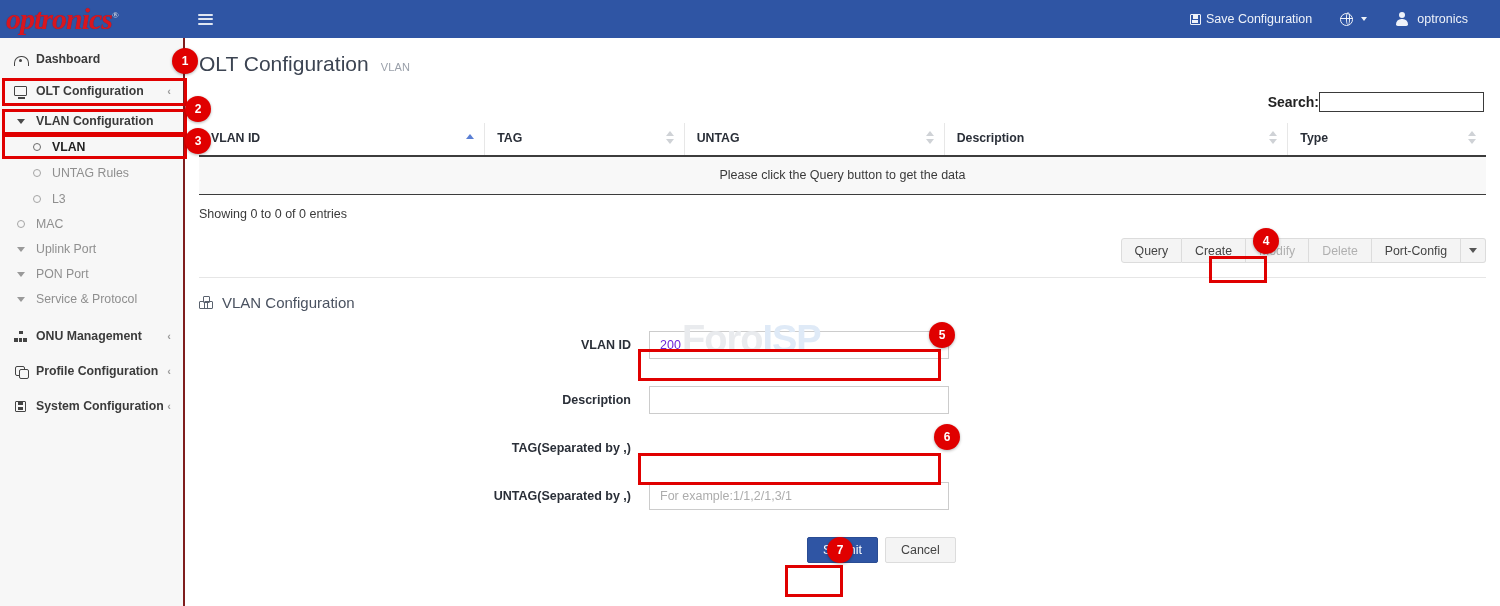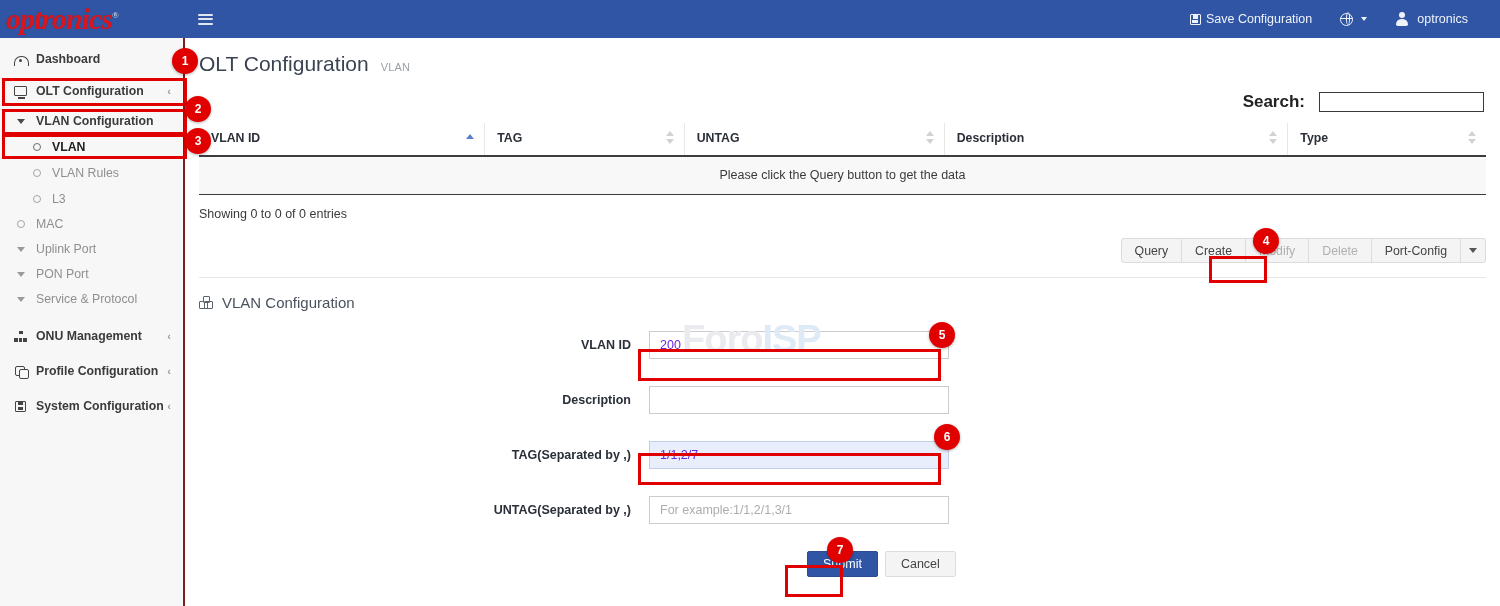--- a/index.html
+++ b/index.html
@@ -124,21 +124,21 @@
   .ic-table:before{content:"";position:absolute;left:0;top:3px;width:10.2px;height:1.2px;background:#5a626e;
      box-shadow:0 3px 0 #5a626e;}
   .ic-table:after{content:"";position:absolute;left:3.3px;top:0;width:1.2px;height:9.2px;background:#5a626e;
      box-shadow:3.4px 0 0 #5a626e;}
   .panel-tools { margin-left:auto; display:flex; align-items:center; gap:18px; color:#b6b9bd;}
   .tool-min { width:11px;height:2.5px;background:#b6b9bd;display:inline-block;}
   .tool-ref { width:12px;height:12px;border:2px solid #b6b9bd;border-radius:50%;border-right-color:transparent;position:relative;display:inline-block;}
   .tool-ref:after{content:"";position:absolute;right:-1px;top:-1px;width:0;height:0;border-left:3.5px solid #b6b9bd;border-top:3px solid transparent;border-bottom:3px solid transparent;}
 
   .search-row { display:flex; justify-content:flex-end; align-items:center; margin-top:10px; padding-right:2px;}
-  .search-label { font-size:17px; color:#222; font-weight:bold; margin-right:14px;}
+  .search-label { font-size:14px; color:#222; font-weight:bold; margin-right:0;}
   .search-input { width:165px; height:20px; border:1px solid #3a3a3a; outline:none; font-size:12px; padding:0 4px; background:#fff;}
 
   table.vtable { width:100%; border-collapse:collapse; margin-top:11px; table-layout:fixed;}
   table.vtable th {
     text-align:left; font-size:12.3px; color:#2a2f38; font-weight:bold;
     padding:8px 12px 10px 12px; border-bottom:2px solid #3c3c3c;
     border-right:1px solid #e7e7e7; position:relative; background:#fff;
   }
   table.vtable th:last-child { border-right:none; }
   .sort-asc { position:absolute; right:10px; top:11px; width:0;height:0;
@@ -271,21 +271,21 @@
       <span class="sic">
           <span class="circ"></span>
         </span>
       <span class="nav-label">VLAN</span>
     </div>
 
     <div class="nav-item lvl3">
       <span class="sic">
           <span class="circ muted2"></span>
         </span>
-      <span class="nav-label">VLAN Rules</span>
+      <span class="nav-label">UNTAG Rules</span>
     </div>
 
     <div class="nav-item lvl3">
       <span class="sic">
           <span class="circ muted2"></span>
         </span>
       <span class="nav-label">L3</span>
     </div>
 
     <div class="nav-item lvl2 muted">
@@ -423,21 +423,20 @@
         <input class="f-input" type="text" value="200" style="">
       </div>
 
       <div class="f-row">
         <div class="f-label">Description</div>
         <input class="f-input" type="text" value="" style="">
       </div>
 
       <div class="f-row">
         <div class="f-label">TAG(Separated by ,)</div>
-        <input class="f-input focused" type="text" value="1/1,2/7" style="">
       </div>
 
       <div class="f-row">
         <div class="f-label">UNTAG(Separated by ,)</div>
         <input class="f-input" type="text" placeholder="For example:1/1,2/1,3/1" style="">
       </div>
 
       <div class="f-actions">
         <button class="btn-submit">Submit</button>
         <button class="btn-cancel">Cancel</button>

